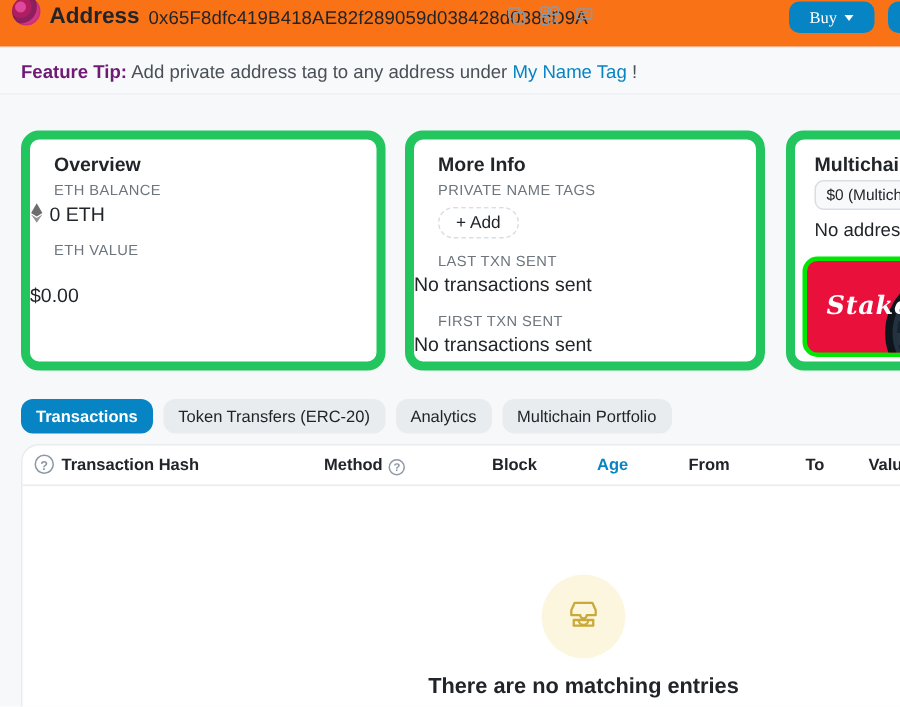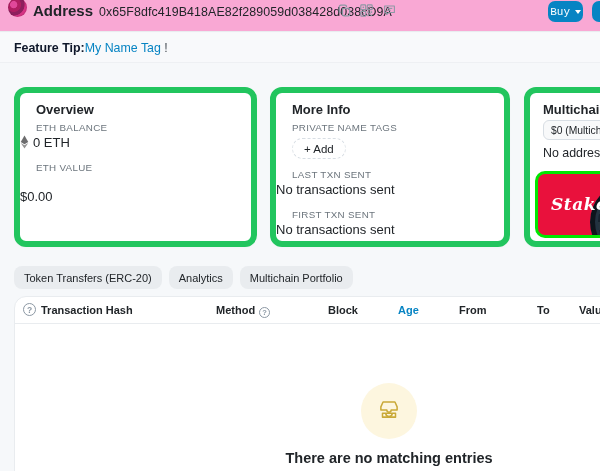--- a/index.html
+++ b/index.html
@@ -2,44 +2,44 @@
 <html><head>
 <meta charset="utf-8">
 <style>
   * { margin:0; padding:0; box-sizing:border-box; }
   html,body { width:600px; height:471px; overflow:hidden; }
   body { font-family:"Liberation Sans","DejaVu Sans",sans-serif; background:#f6f8fa; }
   .screen { position:relative; width:600px; height:471px; overflow:hidden; }
 
   
   .topbar { position:absolute; left:0; top:0; width:600px; height:32px;
-            background:#f9a8d4; border-bottom:1px solid #e9ecef; }
+            background:#f97316; border-bottom:1px solid #e9ecef; }
   .avatar { position:absolute; left:8px; top:-2px; width:19px; height:19px; border-radius:50%;
             background:radial-gradient(circle at 30% 35%, #e0489a 0 18%, #b01e62 22% 38%, #8e1f5e 42% 58%, #d63384 62%);
             box-shadow:inset 0 0 0 1px rgba(0,0,0,.08); }
   .page-title { position:absolute; left:33px; top:2px; font-size:15px; font-weight:700; color:#212529; }
   .addr-text { position:absolute; left:99px; top:5px; font-size:12.4px; color:#212529; letter-spacing:.1px; }
   .icon-btn { position:absolute; top:3px; width:17px; height:17px; border:none; background:transparent;
               display:flex; align-items:center; justify-content:center; cursor:pointer; padding:0; }
   .icon-copy { left:336px; } .icon-qr { left:358px; } .icon-chat { left:381px; }
-  .buy-btn { position:absolute; right:17px; top:1px; height:21px; padding:0 2px;
+  .buy-btn { position:absolute; right:17px; top:1px; height:21px; padding:0 14px;
              background:#0784c3; color:#fff; border:none; border-radius:7px;
              font-size:11px; font-weight:500; display:flex; align-items:center; gap:5px; cursor:pointer;
-             font-family:Liberation Mono, monospace; }
+             font-family:Liberation Serif, serif; }
   .chev { width:0; height:0; border-left:3.5px solid transparent; border-right:3.5px solid transparent;
           border-top:4px solid #fff; }
   .partial-btn { position:absolute; right:-12px; top:1px; width:20px; height:21px;
                  background:#0784c3; border:none; border-radius:7px; cursor:pointer; }
 
   
   .feature-tip { position:absolute; left:0; top:33px; width:600px; height:30px;
                  display:flex; align-items:center; padding-left:14px;
                  font-size:12.4px; color:#495057; border-bottom:1px solid #eef0f3;
                  background:#f8f9fb; white-space:pre; }
-  .feature-tip b { color:#0f172a; font-weight:700; }
+  .feature-tip b { color:#701a75; font-weight:700; }
   .feature-tip a { color:#0784c3; text-decoration:none; cursor:pointer; }
 
   
   .card { position:absolute; top:87px; height:160px; background:#fff;
           border:6px solid #22c55e; border-radius:12px; box-shadow:0 1px 2px rgba(0,0,0,.02); }
   .card-overview { left:14px; width:243px; }
   .card-moreinfo { left:270px; width:240px; }
   .card-multichain { left:524px; width:245px; }
   .card .title { position:absolute; left:16px; top:9px; font-size:13px; font-weight:700; color:#212529; }
   .lbl { position:absolute; left:16px; font-size:9.8px; font-weight:500; letter-spacing:.3px; color:#6c757d; }
@@ -138,21 +138,21 @@
       </span>
     </button>
 
     <button class="buy-btn">
       <span>Buy</span>
       <span class="chev"></span>
     </button>
     <button class="partial-btn"></button>
   </header>
 
-  <div class="feature-tip"><b>Feature Tip:</b><a>My Name Tag</a><span> !</span></div>
+  <div class="feature-tip"><b>Feature Tip:</b><span> Add private address tag to any address under </span><a>My Name Tag</a><span> !</span></div>
 
   <section class="card card-overview">
     <div class="title">Overview</div>
     <div class="lbl" style="top:29px;">ETH BALANCE</div>
     <div class="val" style="top:42px;">
       <span>
         <svg viewBox="0 0 10 16" width="9" height="14">
           <path d="M5 0.5 L9.3 8 L5 10.6 L0.7 8 Z" fill="#3c3c3d" opacity=".75"></path>
           <path d="M5 11.8 L9.3 9.2 L5 15.5 L0.7 9.2 Z" fill="#3c3c3d" opacity=".55"></path>
         </svg>
@@ -177,20 +177,23 @@
     <div class="title" style="left:13px;">Multichain Info</div>
     <button class="mc-badge">$0 (Multichain Portfolio)</button>
     <div class="mc-text">No addresses found</div>
     <div class="stake-ad">
       <div class="stake-wheel"></div>
       <div class="stake-word">Stake</div>
     </div>
   </section>
 
   <nav class="tabs">
+    <button class="tab active">
+      <span>Transactions</span>
+    </button>
     <button class="tab">
       <span>Token Transfers (ERC-20)</span>
     </button>
     <button class="tab">
       <span>Analytics</span>
     </button>
     <button class="tab">
       <span>Multichain Portfolio</span>
     </button>
   </nav>

